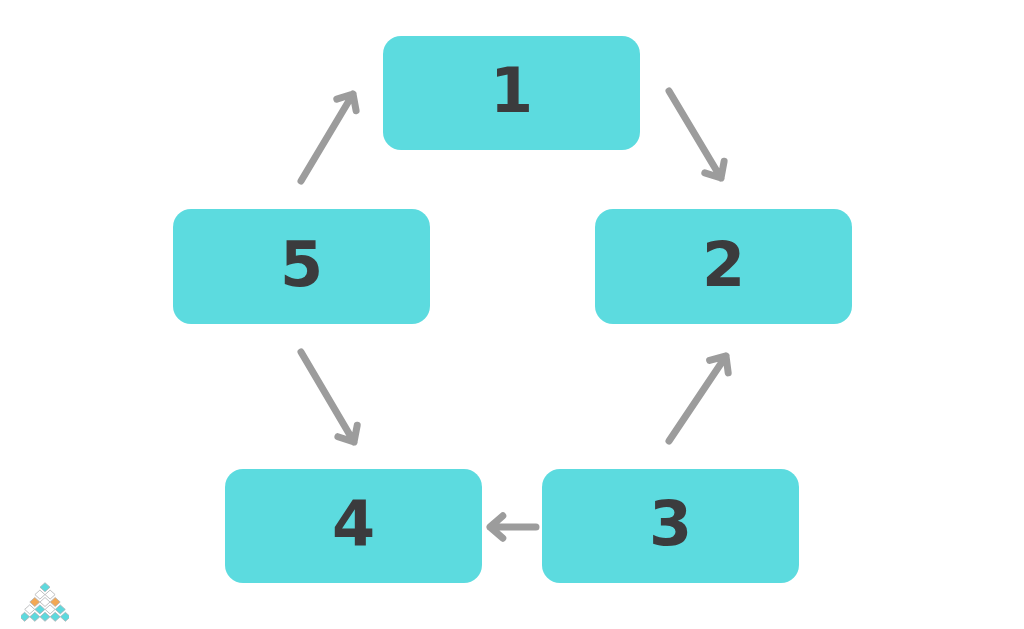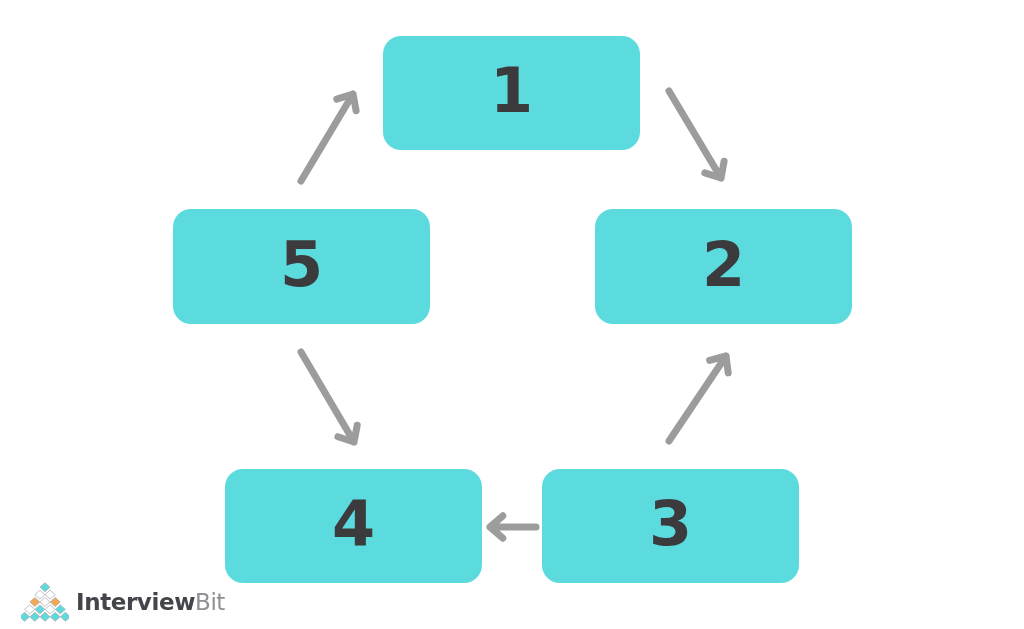--- a/index.html
+++ b/index.html
@@ -66,18 +66,15 @@
         <polygon points="8.700000000000001,22.900000000000002 13.700000000000001,27.400000000000002 8.700000000000001,31.900000000000002 3.700000000000001,27.400000000000002" fill="#FFFFFF" stroke="#AEB0B2" stroke-width="0.8"></polygon>
         <polygon points="18.9,22.900000000000002 23.9,27.400000000000002 18.9,31.900000000000002 13.899999999999999,27.400000000000002" fill="#5ED9DD" stroke="#AEB0B2" stroke-width="0.8"></polygon>
         <polygon points="29.1,22.900000000000002 34.1,27.400000000000002 29.1,31.900000000000002 24.1,27.400000000000002" fill="#FFFFFF" stroke="#AEB0B2" stroke-width="0.8"></polygon>
         <polygon points="39.3,22.900000000000002 44.3,27.400000000000002 39.3,31.900000000000002 34.3,27.400000000000002" fill="#5ED9DD" stroke="#AEB0B2" stroke-width="0.8"></polygon>
         <polygon points="3.6000000000000014,30.300000000000004 8.600000000000001,34.800000000000004 3.6000000000000014,39.300000000000004 -1.3999999999999986,34.800000000000004" fill="#5ED9DD" stroke="#AEB0B2" stroke-width="0.8"></polygon>
         <polygon points="13.8,30.300000000000004 18.8,34.800000000000004 13.8,39.300000000000004 8.8,34.800000000000004" fill="#5ED9DD" stroke="#AEB0B2" stroke-width="0.8"></polygon>
         <polygon points="24,30.300000000000004 29,34.800000000000004 24,39.300000000000004 19,34.800000000000004" fill="#5ED9DD" stroke="#AEB0B2" stroke-width="0.8"></polygon>
         <polygon points="34.2,30.300000000000004 39.2,34.800000000000004 34.2,39.300000000000004 29.200000000000003,34.800000000000004" fill="#5ED9DD" stroke="#AEB0B2" stroke-width="0.8"></polygon>
         <polygon points="44.4,30.300000000000004 49.4,34.800000000000004 44.4,39.300000000000004 39.4,34.800000000000004" fill="#5ED9DD" stroke="#AEB0B2" stroke-width="0.8"></polygon>
       </svg>
-    <div class="brand">
-      <span class="brand-primary" style="color: rgb(67, 69, 74);">Interview</span><span class="brand-secondary" style="color: rgb(142, 144, 148);">Bit</span>
-    </div>
   </div>
 
 </div>
 
 </body></html>

